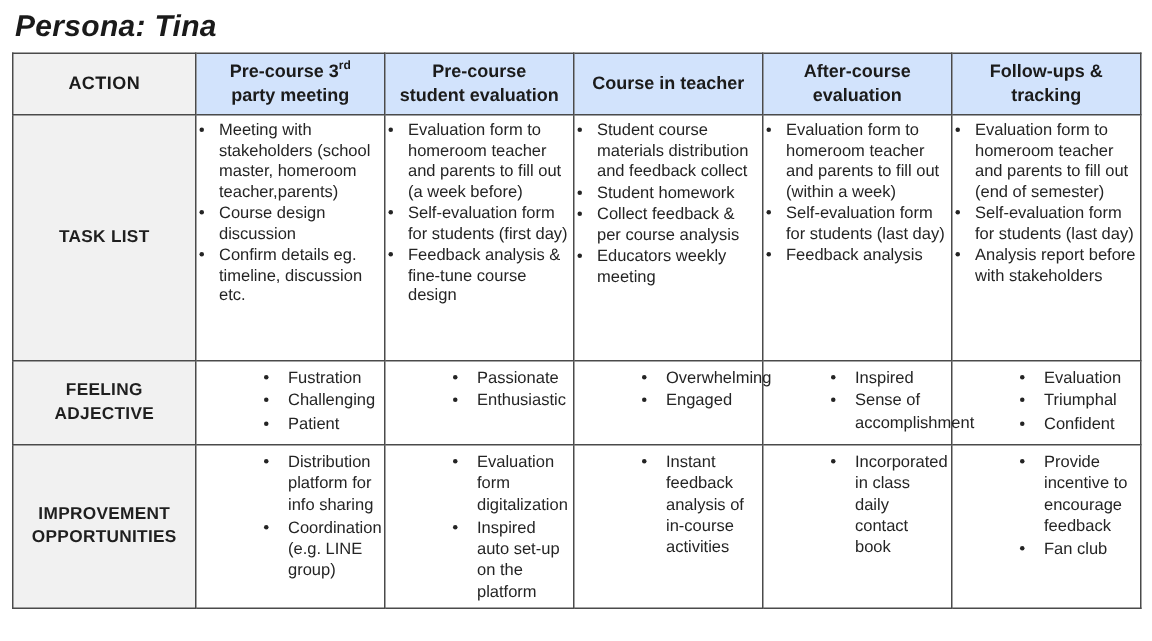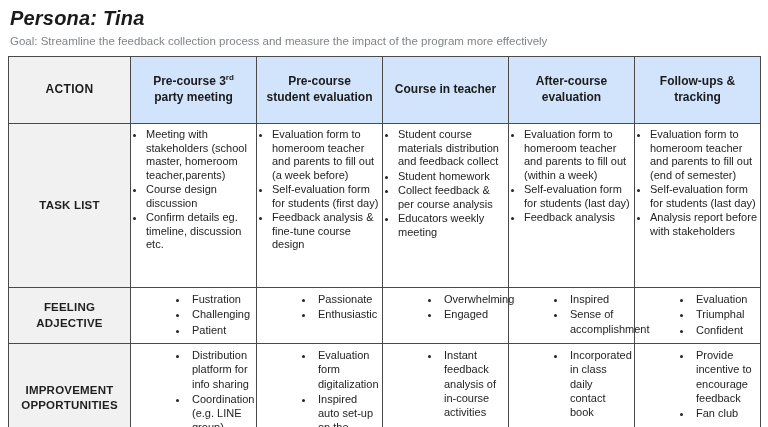--- a/index.html
+++ b/index.html
@@ -25,21 +25,21 @@
     font-size:11.5px;color:var(--subtitle-gray);
     margin:0 0 9px 0;
   }
   table.persona{
     border-collapse:collapse;table-layout:fixed;
     width:752px;margin-left:-2px;
   }
   th,td{border:1.5px solid var(--border);}
   col.c-label{width:122px;}
   col.c-data{width:126px;}
-  tr.header-row{height:67px;}
+  tr.header-row{height:41px;}
   tr.row-task{height:164px;}
   tr.row-feel{height:56px;}
   tr.row-improve{height:84px;}
   th{
     font-size:12px;font-weight:bold;color:#1b1b1b;
     text-align:center;vertical-align:middle;padding:2px 8px;
     line-height:1.3;
   }
   th.corner{background:var(--label-gray);letter-spacing:.3px;}
   th.col-head{background:var(--header-blue);}
@@ -60,21 +60,20 @@
   ul.tight li{padding-left:0;}
   ul.spaced{padding-left:23px;line-height:1.3;}
   ul.spaced li{padding-left:3px;margin-left:32px;}
   li{margin:0 0 1px 0;}
 </style>
 </head>
 <body>
 
 <div class="page">
   <h1 class="title">Persona: Tina</h1>
-  <p class="subtitle">Goal: Streamline the feedback collection process and measure the impact of the program more effectively</p>
 
   <table class="persona">
     <colgroup>
       <col class="c-label">
         <col class="c-data">
         <col class="c-data">
         <col class="c-data">
         <col class="c-data">
         <col class="c-data">
     </colgroup>

